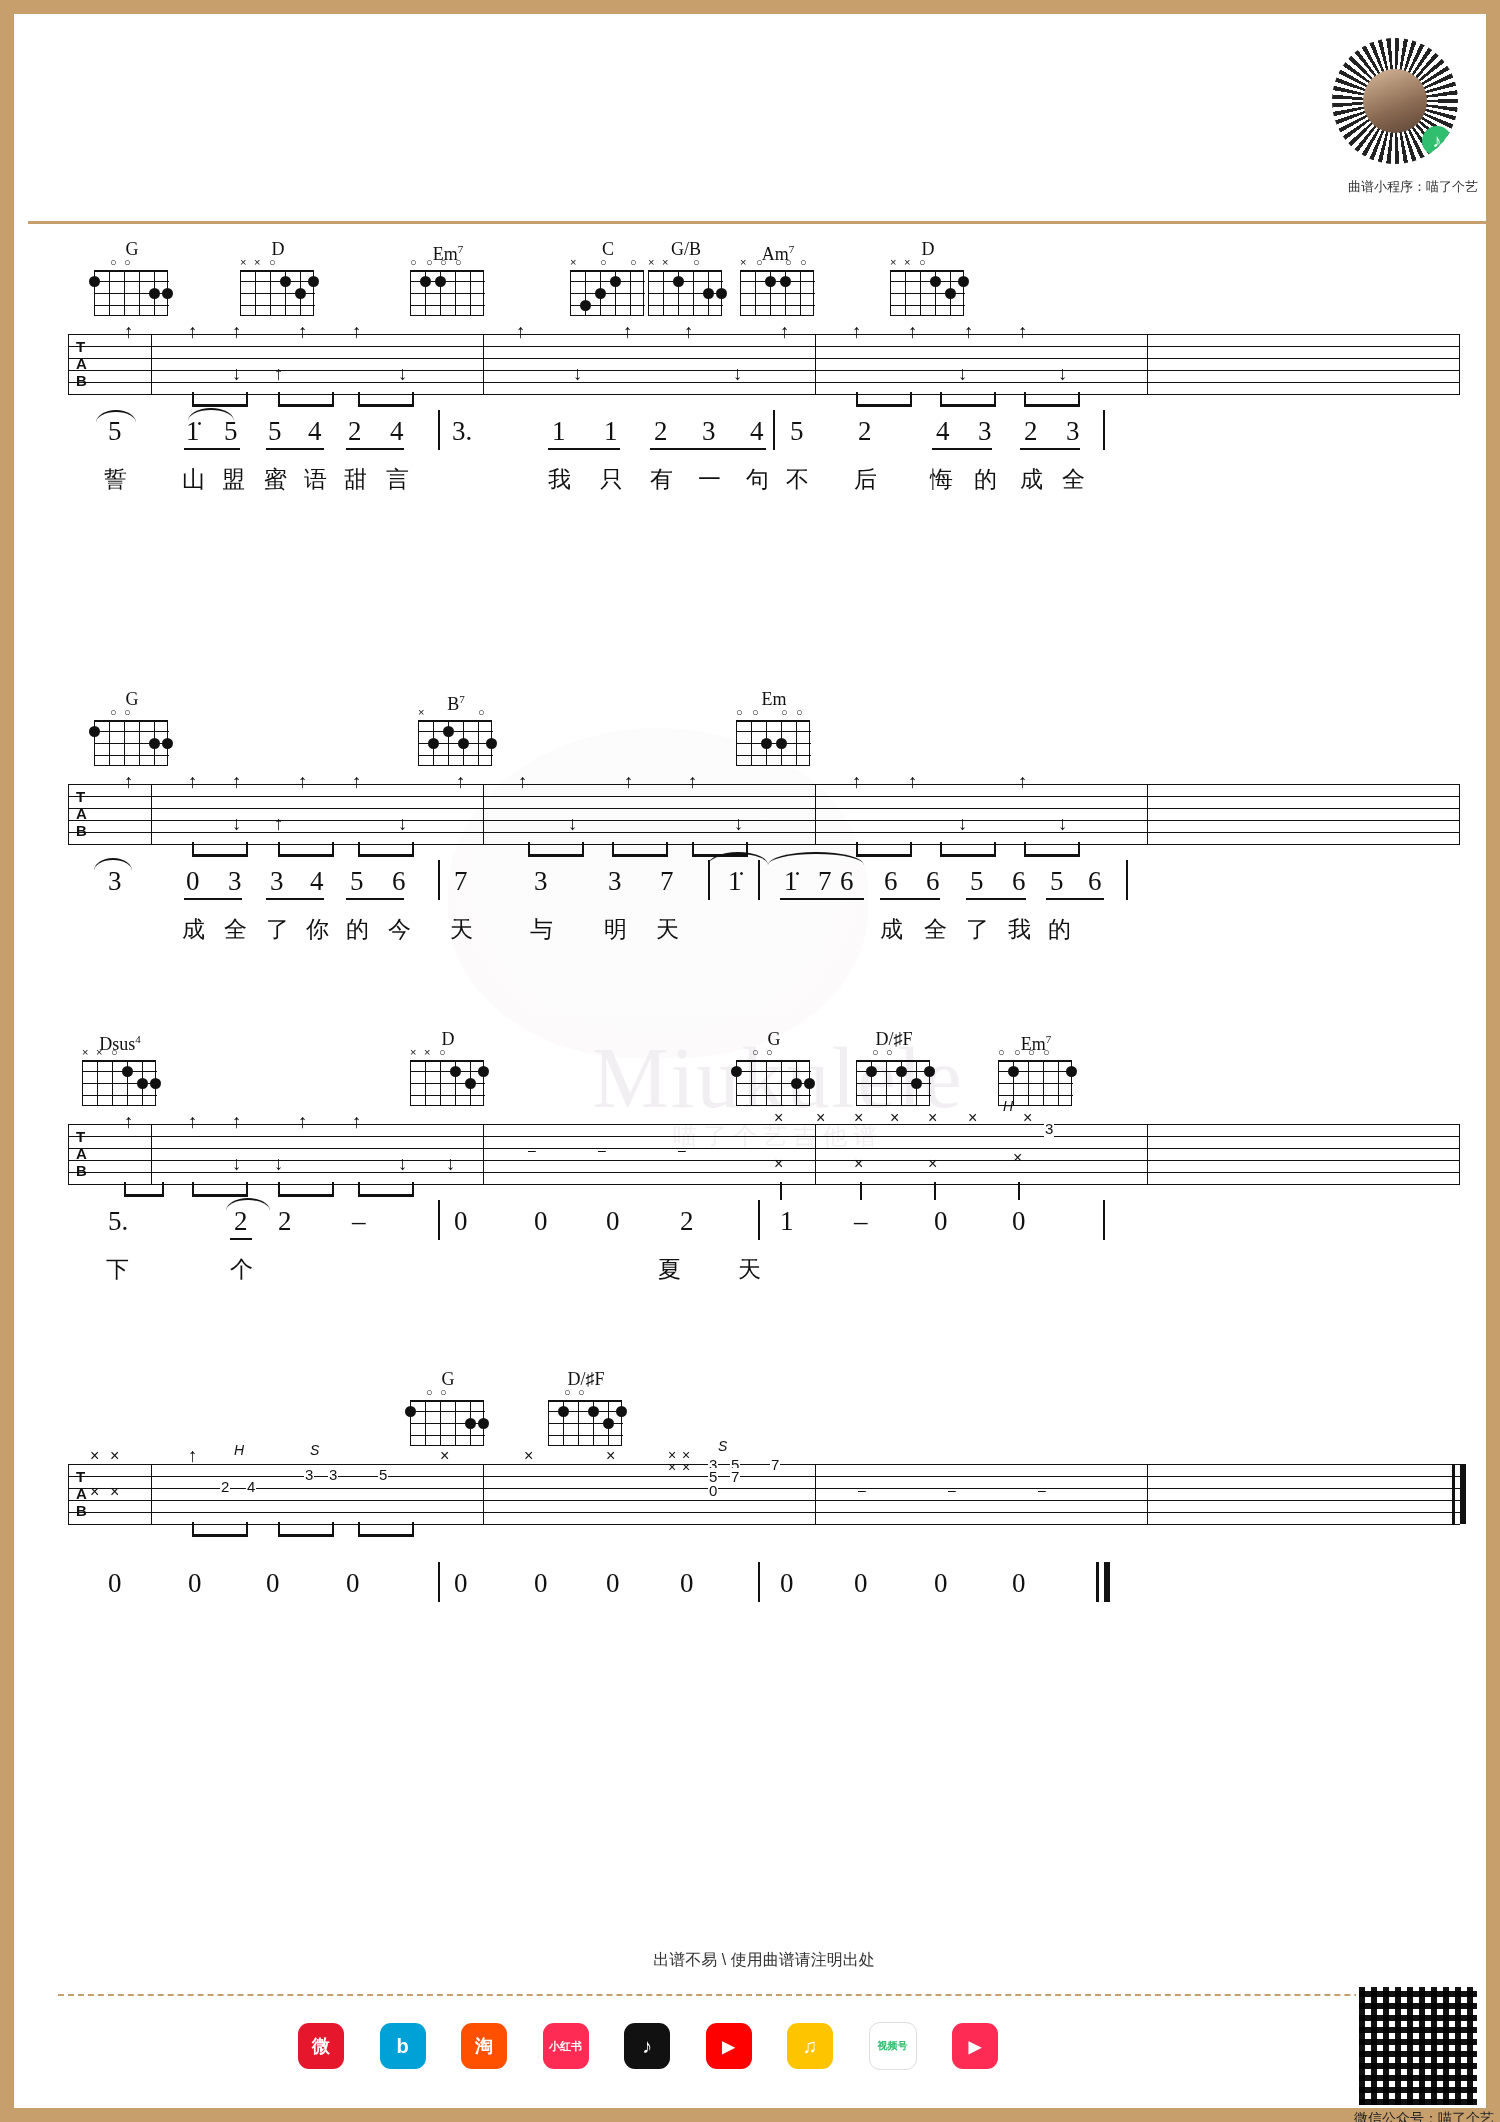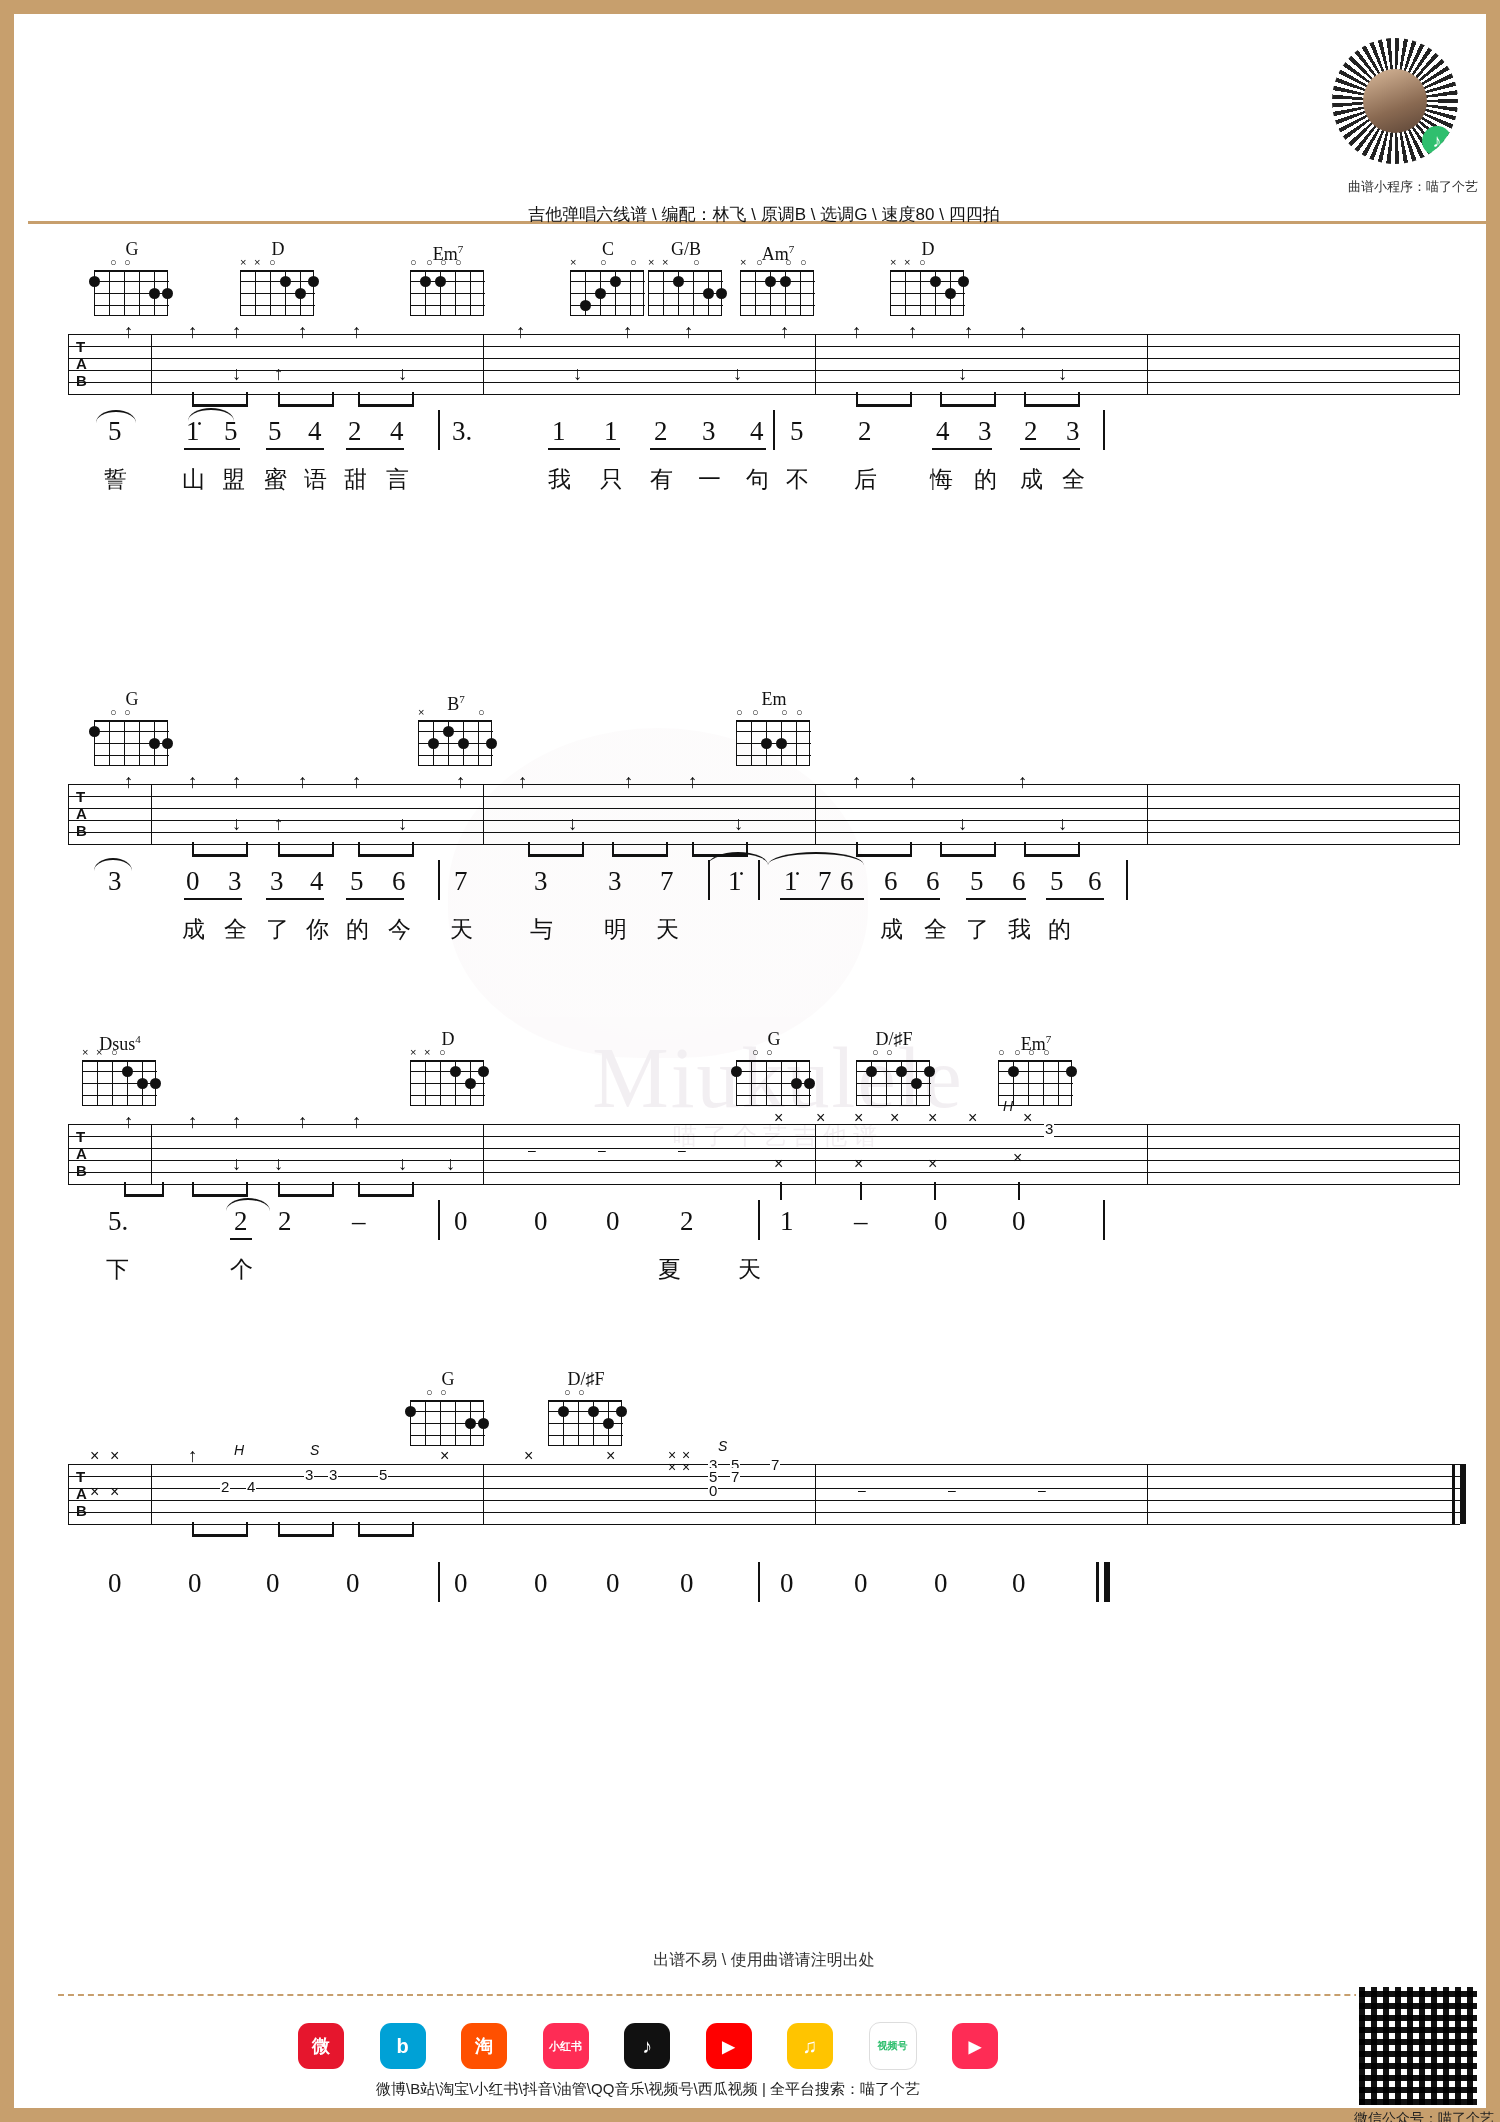--- a/index.html
+++ b/index.html
@@ -158,21 +158,20 @@
   }
   .qrlabel{position:absolute;right:6px;top:2082px;width:200px;text-align:right;font-size:14px;color:#222;}
 </style>
 </head>
 <body>
 
 <div class="page">
 <div class="inner">
 
   <div class="header">
-    <div class="meta">吉他弹唱六线谱 \ 编配：林飞 \ 原调B \ 选调G \ 速度80 \ 四四拍</div>
 
     <div class="logo-badge">
       <div class="logo-inner"></div>
       <div class="note">♪</div>
     </div>
     <div class="mini-prog">曲谱小程序：喵了个艺</div>
   </div>
 
   <div class="watermark">
     <div class="wm-cat"></div>
@@ -951,19 +950,18 @@
       <span>♫</span>
     </div>
     <div class="sicon" style="background:#fff;color:#2fbf6e;border:1px solid #ddd;font-size:10px">
       <span style="font-size:10px">视频号</span>
     </div>
     <div class="sicon" style="background:#fe2c55">
       <span style="font-size:16px">▶</span>
     </div>
   </div>
 
-  <div class="socialtext">微博\B站\淘宝\小红书\抖音\油管\QQ音乐\视频号\西瓜视频 | 全平台搜索：喵了个艺</div>
 
   <div class="qr"></div>
   <div class="qrlabel">微信公众号：喵了个艺</div>
 
 </div>
 </div>
 
 </body></html>

